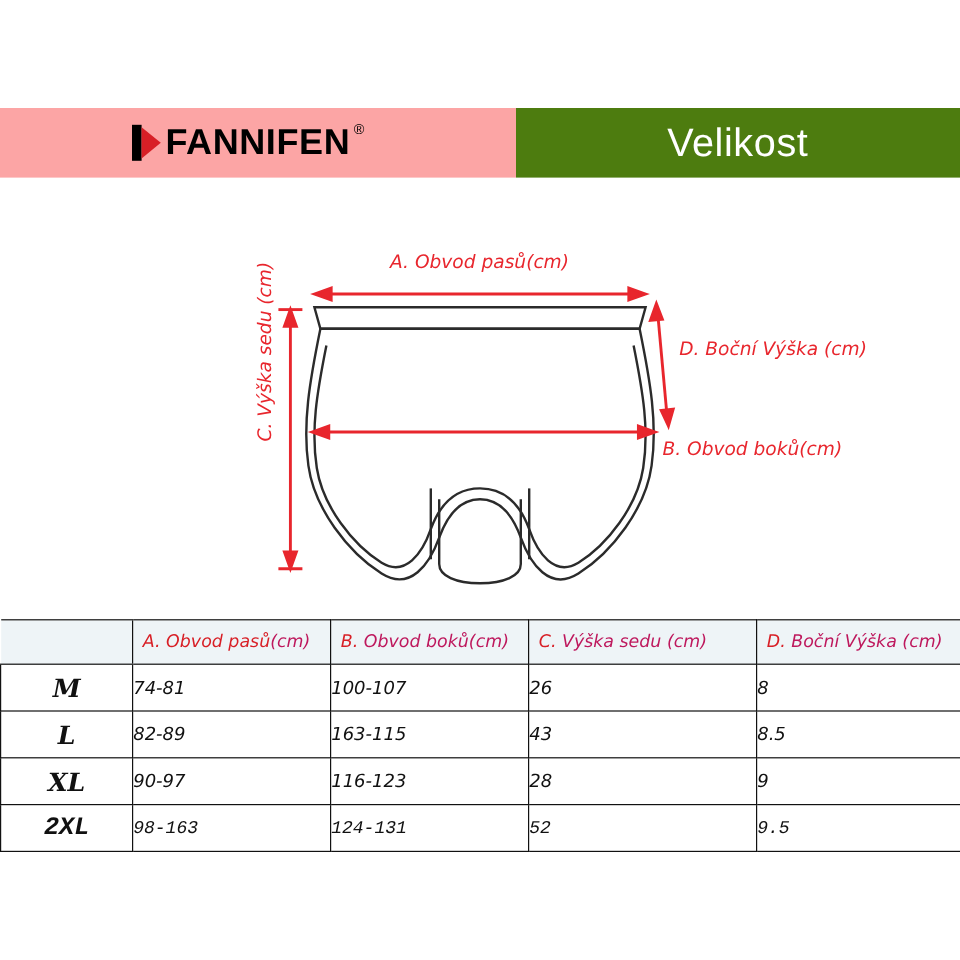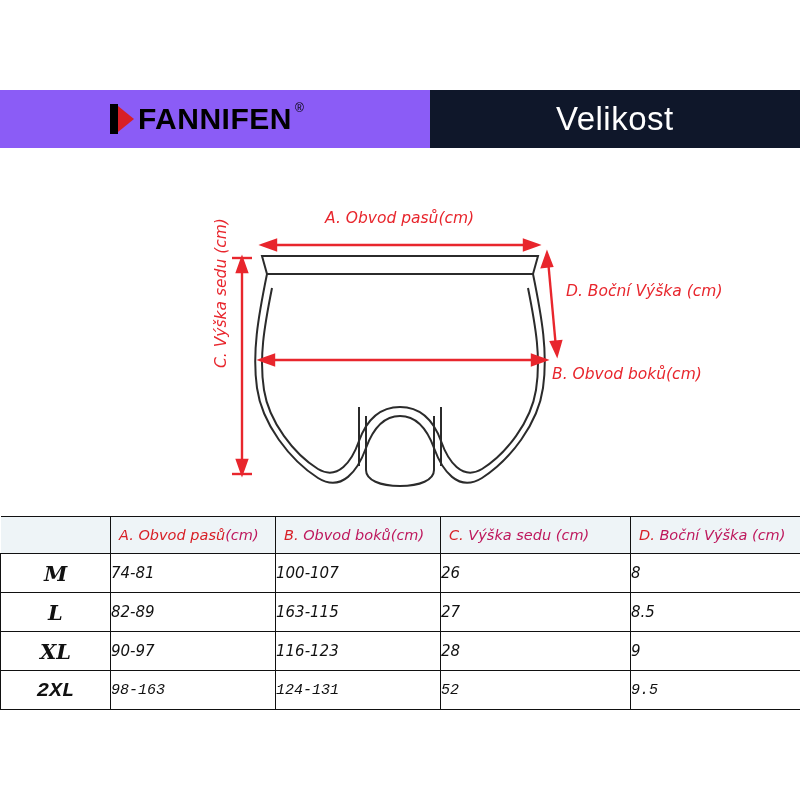--- a/index.html
+++ b/index.html
@@ -26,28 +26,28 @@
     position: absolute;
     left: 0;
     top: 90px;
     width: 800px;
     height: 58px;
     display: flex;
     align-items: stretch;
   }
   .header-left {
     width: 464px;
-    background: #8b5cf6;
+    background: #fca5a5;
     display: flex;
     align-items: center;
     justify-content: center;
   }
   .header-right {
     width: 400px;
-    background: #0f172a;
+    background: #4d7c0f;
     display: flex;
     align-items: center;
     justify-content: center;
   }
   .brand {
     display: flex;
     align-items: flex-start;
     position: relative;
     transform: translateX(-8px);
   }
@@ -294,21 +294,21 @@
           <td class="sizecell">M</td>
           <td class="valcell">74-81</td>
           <td class="valcell">100-107</td>
           <td class="valcell">26</td>
           <td class="valcell lastcol">8</td>
         </tr>
         <tr>
           <td class="sizecell">L</td>
           <td class="valcell">82-89</td>
           <td class="valcell">163-115</td>
-          <td class="valcell">27</td>
+          <td class="valcell">43</td>
           <td class="valcell lastcol">8.5</td>
         </tr>
         <tr>
           <td class="sizecell">XL</td>
           <td class="valcell">90-97</td>
           <td class="valcell">116-123</td>
           <td class="valcell">28</td>
           <td class="valcell lastcol">9</td>
         </tr>
         <tr class="lastrow">

